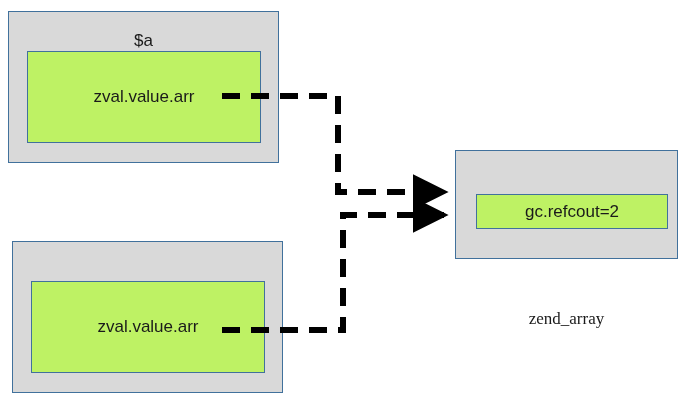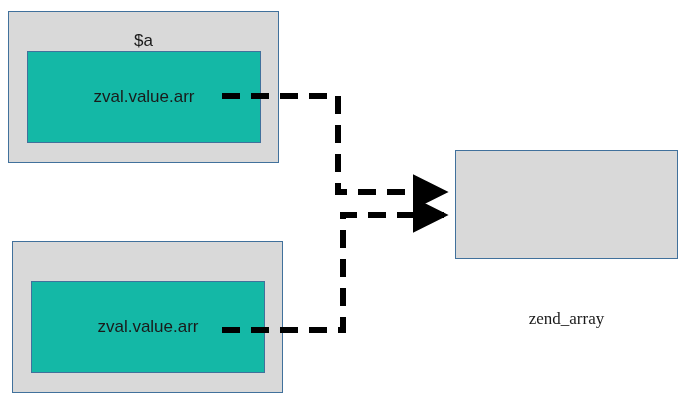--- a/index.html
+++ b/index.html
@@ -29,21 +29,21 @@
     left: 0;
     right: 0;
     text-align: center;
     color: #1a1a1a;
     font-size: 17px;
     line-height: 20px;
     white-space: nowrap;
   }
   .field-box {
     position: absolute;
-    background: #14b8a6;
+    background: #bef264;
     border: 1px solid #41719c;
     box-sizing: border-box;
     display: flex;
     align-items: center;
     justify-content: center;
   }
   .field-label {
     color: #1a1a1a;
     font-size: 17px;
     line-height: 20px;
@@ -87,20 +87,23 @@
   <div class="struct-box" id="box-b">
     
   </div>
   <div class="field-box" id="field-b">
     <span class="field-label">zval.value.arr</span>
   </div>
 
   <div class="struct-box" id="box-arr">
     <div class="struct-title" id="box-arr-title">zend_array</div>
   </div>
+  <div class="field-box" id="field-arr">
+    <span class="field-label">gc.refcout=2</span>
+  </div>
 
   <svg id="connectors" viewBox="0 0 688 401" width="688" height="401">
     <defs>
       <marker id="arrow-head" markerWidth="7" markerHeight="7" refX="5.4" refY="3" orient="auto" markerUnits="strokeWidth">
         <path d="M 0 0 L 6 3 L 0 6 z" fill="#000000"></path>
       </marker>
     </defs>
 
     <path d="M 222 96 L 338 96 L 338 192 L 445 192" fill="none" stroke="#000000" stroke-width="6" stroke-dasharray="18 11" stroke-linecap="butt" marker-end="url(#arrow-head)"></path>
 

